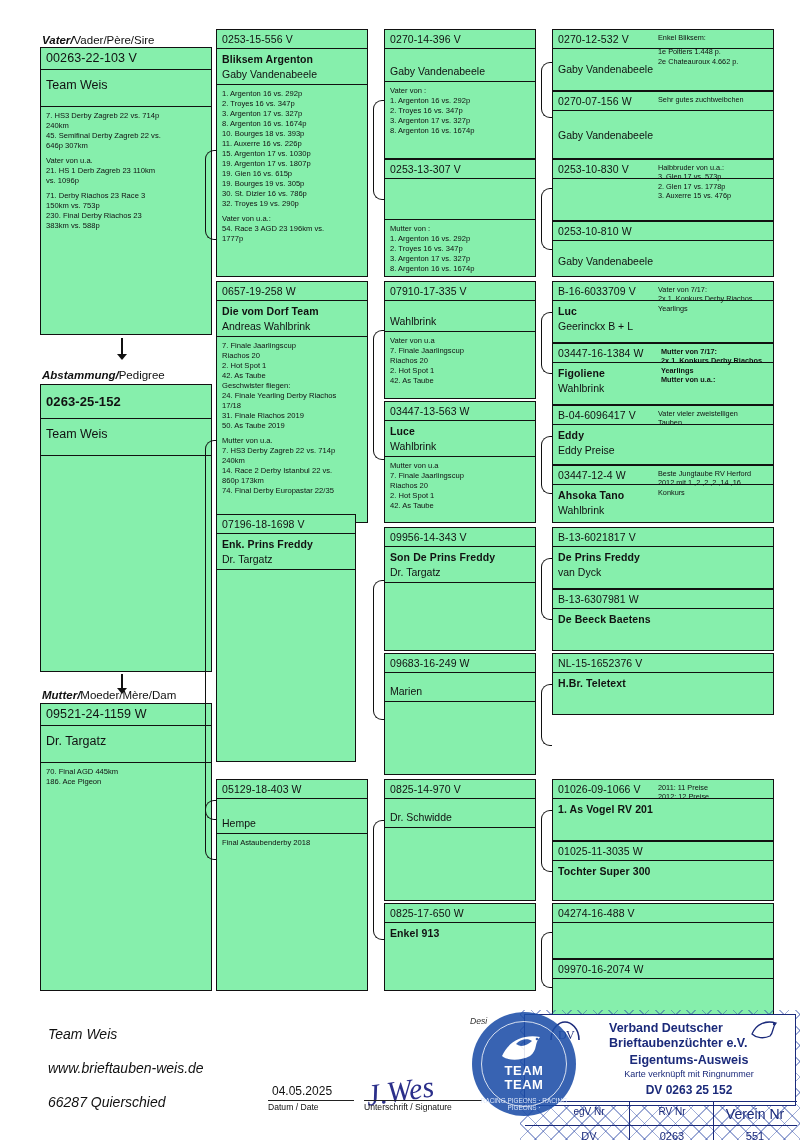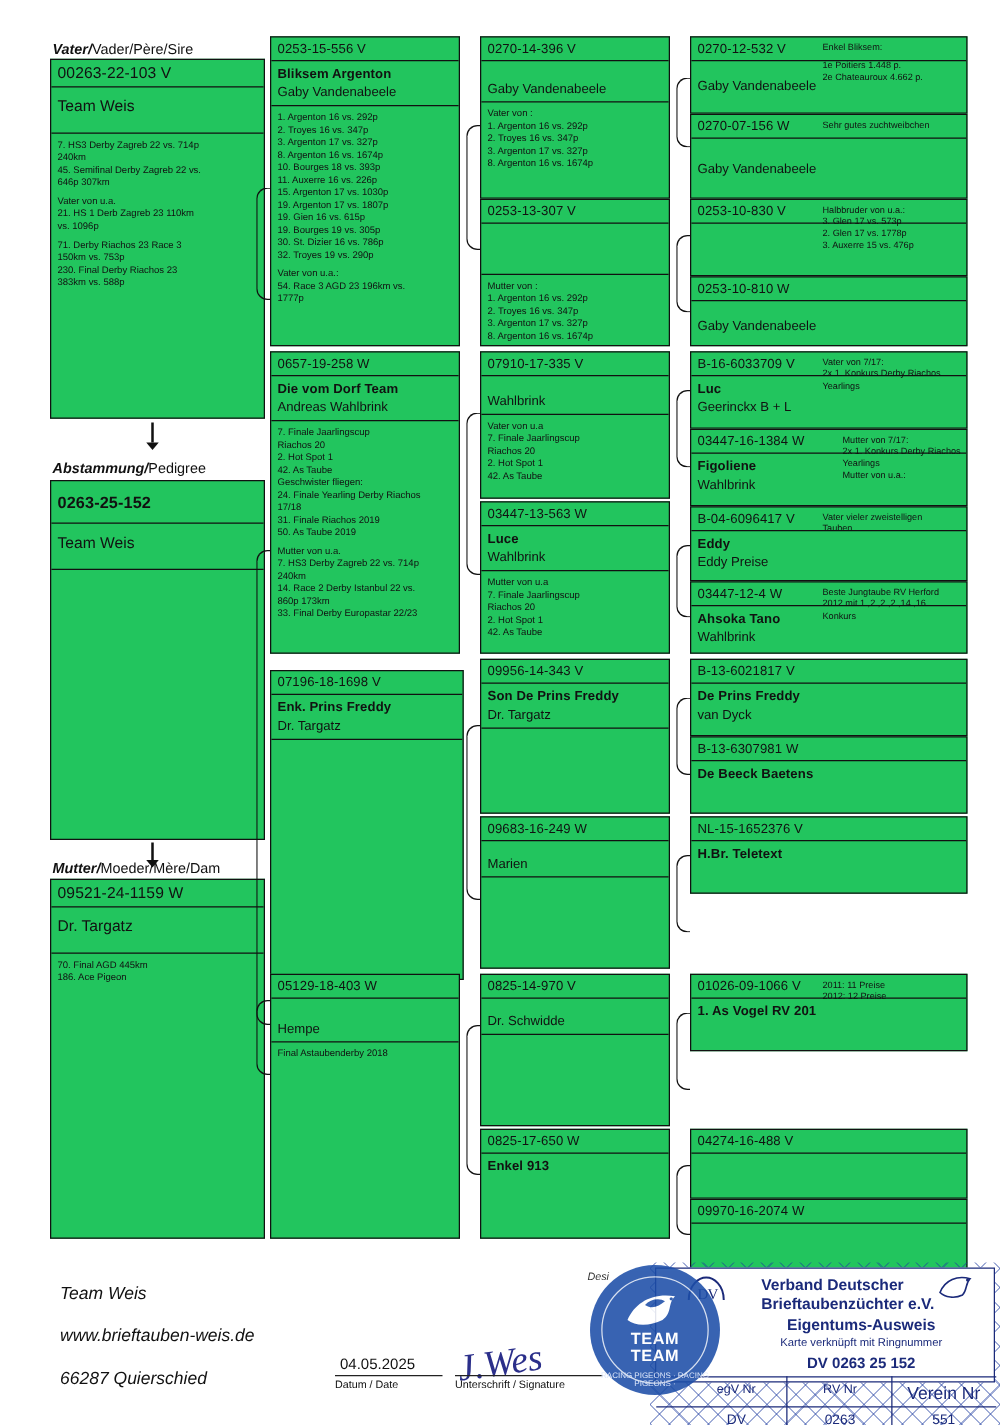--- a/index.html
+++ b/index.html
@@ -11,21 +11,21 @@
     font-family: "Liberation Sans", sans-serif;
     color: #111;
     position: relative;
     overflow: hidden;
   }
   .page { position: absolute; inset: 0; }
 
   .box {
     position: absolute;
     border: 1.3px solid #111;
-    background: #22c55e;
+    background: #86efac;
     padding: 3px 5px;
     overflow: hidden;
   }
   .id { font-size: 10.5px; letter-spacing: .1px; }
   .id-lg { font-size: 12.5px; }
   .bold { font-weight: bold; }
   .name { font-size: 10.5px; margin-top: 3px; }
   .name-lg { font-size: 12.5px; margin-top: 8px; }
   .sub { font-size: 7.6px; line-height: 1.32; }
   .sub-t { font-size: 7.6px; line-height: 1.32; margin-top: 5px; }
@@ -207,25 +207,25 @@
         <div>17/18</div>
         <div>31. Finale Riachos 2019</div>
         <div>50. As Taube 2019</div>
       </div>
     <div class="sub-t" id="g2-1b">
         <div>Mutter von u.a.</div>
         <div>7. HS3 Derby Zagreb 22 vs. 714p</div>
         <div>240km</div>
         <div>14. Race 2 Derby Istanbul 22 vs.</div>
         <div>860p 173km</div>
-        <div>33. Final Derby Europastar 22/23</div>
-      </div>
-  </div>
-
-  <div class="box" style="left:216px; top:536px; width:155px; height:248px;">
+        <div>74. Final Derby Europastar 22/35</div>
+      </div>
+  </div>
+
+  <div class="box" style="left:216px; top:514px; width:140px; height:248px;">
     <div class="id">07196-18-1698 V</div>
     <div class="hr" style="margin-top:3px;"></div>
     <div class="id bold">Enk. Prins Freddy</div>
     <div class="name">Dr. Targatz</div>
     <div class="hr"></div>
   </div>
 
   <div class="box" style="left:216px; top:779px; width:152px; height:212px;">
     <div class="id">05129-18-403 W</div>
     <div class="hr" style="margin-top:3px;"></div>
@@ -377,21 +377,21 @@
         <div>2x 1. Konkurs Derby Riachos</div>
         <div>Yearlings</div>
       </div>
   </div>
 
   <div class="box" style="left:552px; top:343px; width:222px; height:62px;">
     <div class="id">03447-16-1384 W</div>
     <div class="hr" style="margin-top:3px; margin-right:-5px;"></div>
     <div class="id bold">Figoliene</div>
     <div class="name">Wahlbrink</div>
-    <div class="side" style="left:121px; top:3px; width:114px;" id="g4s-5">
+    <div class="side" style="left:108px; top:3px; width:114px;font-weight:bold;" id="g4s-5">
         <div>Mutter von 7/17:</div>
         <div>2x 1. Konkurs Derby Riachos</div>
         <div>Yearlings</div>
         <div>Mutter von u.a.:</div>
       </div>
   </div>
 
   <div class="box" style="left:552px; top:405px; width:222px; height:60px;">
     <div class="id">B-04-6096417 V</div>
     <div class="hr" style="margin-top:3px; margin-right:-5px;"></div>
@@ -438,20 +438,25 @@
   <div class="box" style="left:552px; top:779px; width:222px; height:62px;">
     <div class="id">01026-09-1066 V</div>
     <div class="hr" style="margin-top:3px; margin-right:-5px;"></div>
     <div class="id bold">1. As Vogel RV 201</div>
     <div class="side" style="left:105px; top:3px; width:114px;" id="g4s-12">
         <div>2011: 11 Preise</div>
         <div>2012: 12 Preise</div>
       </div>
   </div>
 
+  <div class="box" style="left:552px; top:841px; width:222px; height:60px;">
+    <div class="id">01025-11-3035 W</div>
+    <div class="hr" style="margin-top:3px; margin-right:-5px;"></div>
+    <div class="id bold">Tochter Super 300</div>
+  </div>
 
   <div class="box" style="left:552px; top:903px; width:222px; height:56px;">
     <div class="id">04274-16-488 V</div>
     <div class="hr" style="margin-top:3px; margin-right:-5px;"></div>
   </div>
 
   <div class="box" style="left:552px; top:959px; width:222px; height:58px;">
     <div class="id">09970-16-2074 W</div>
     <div class="hr" style="margin-top:3px; margin-right:-5px;"></div>
   </div>

